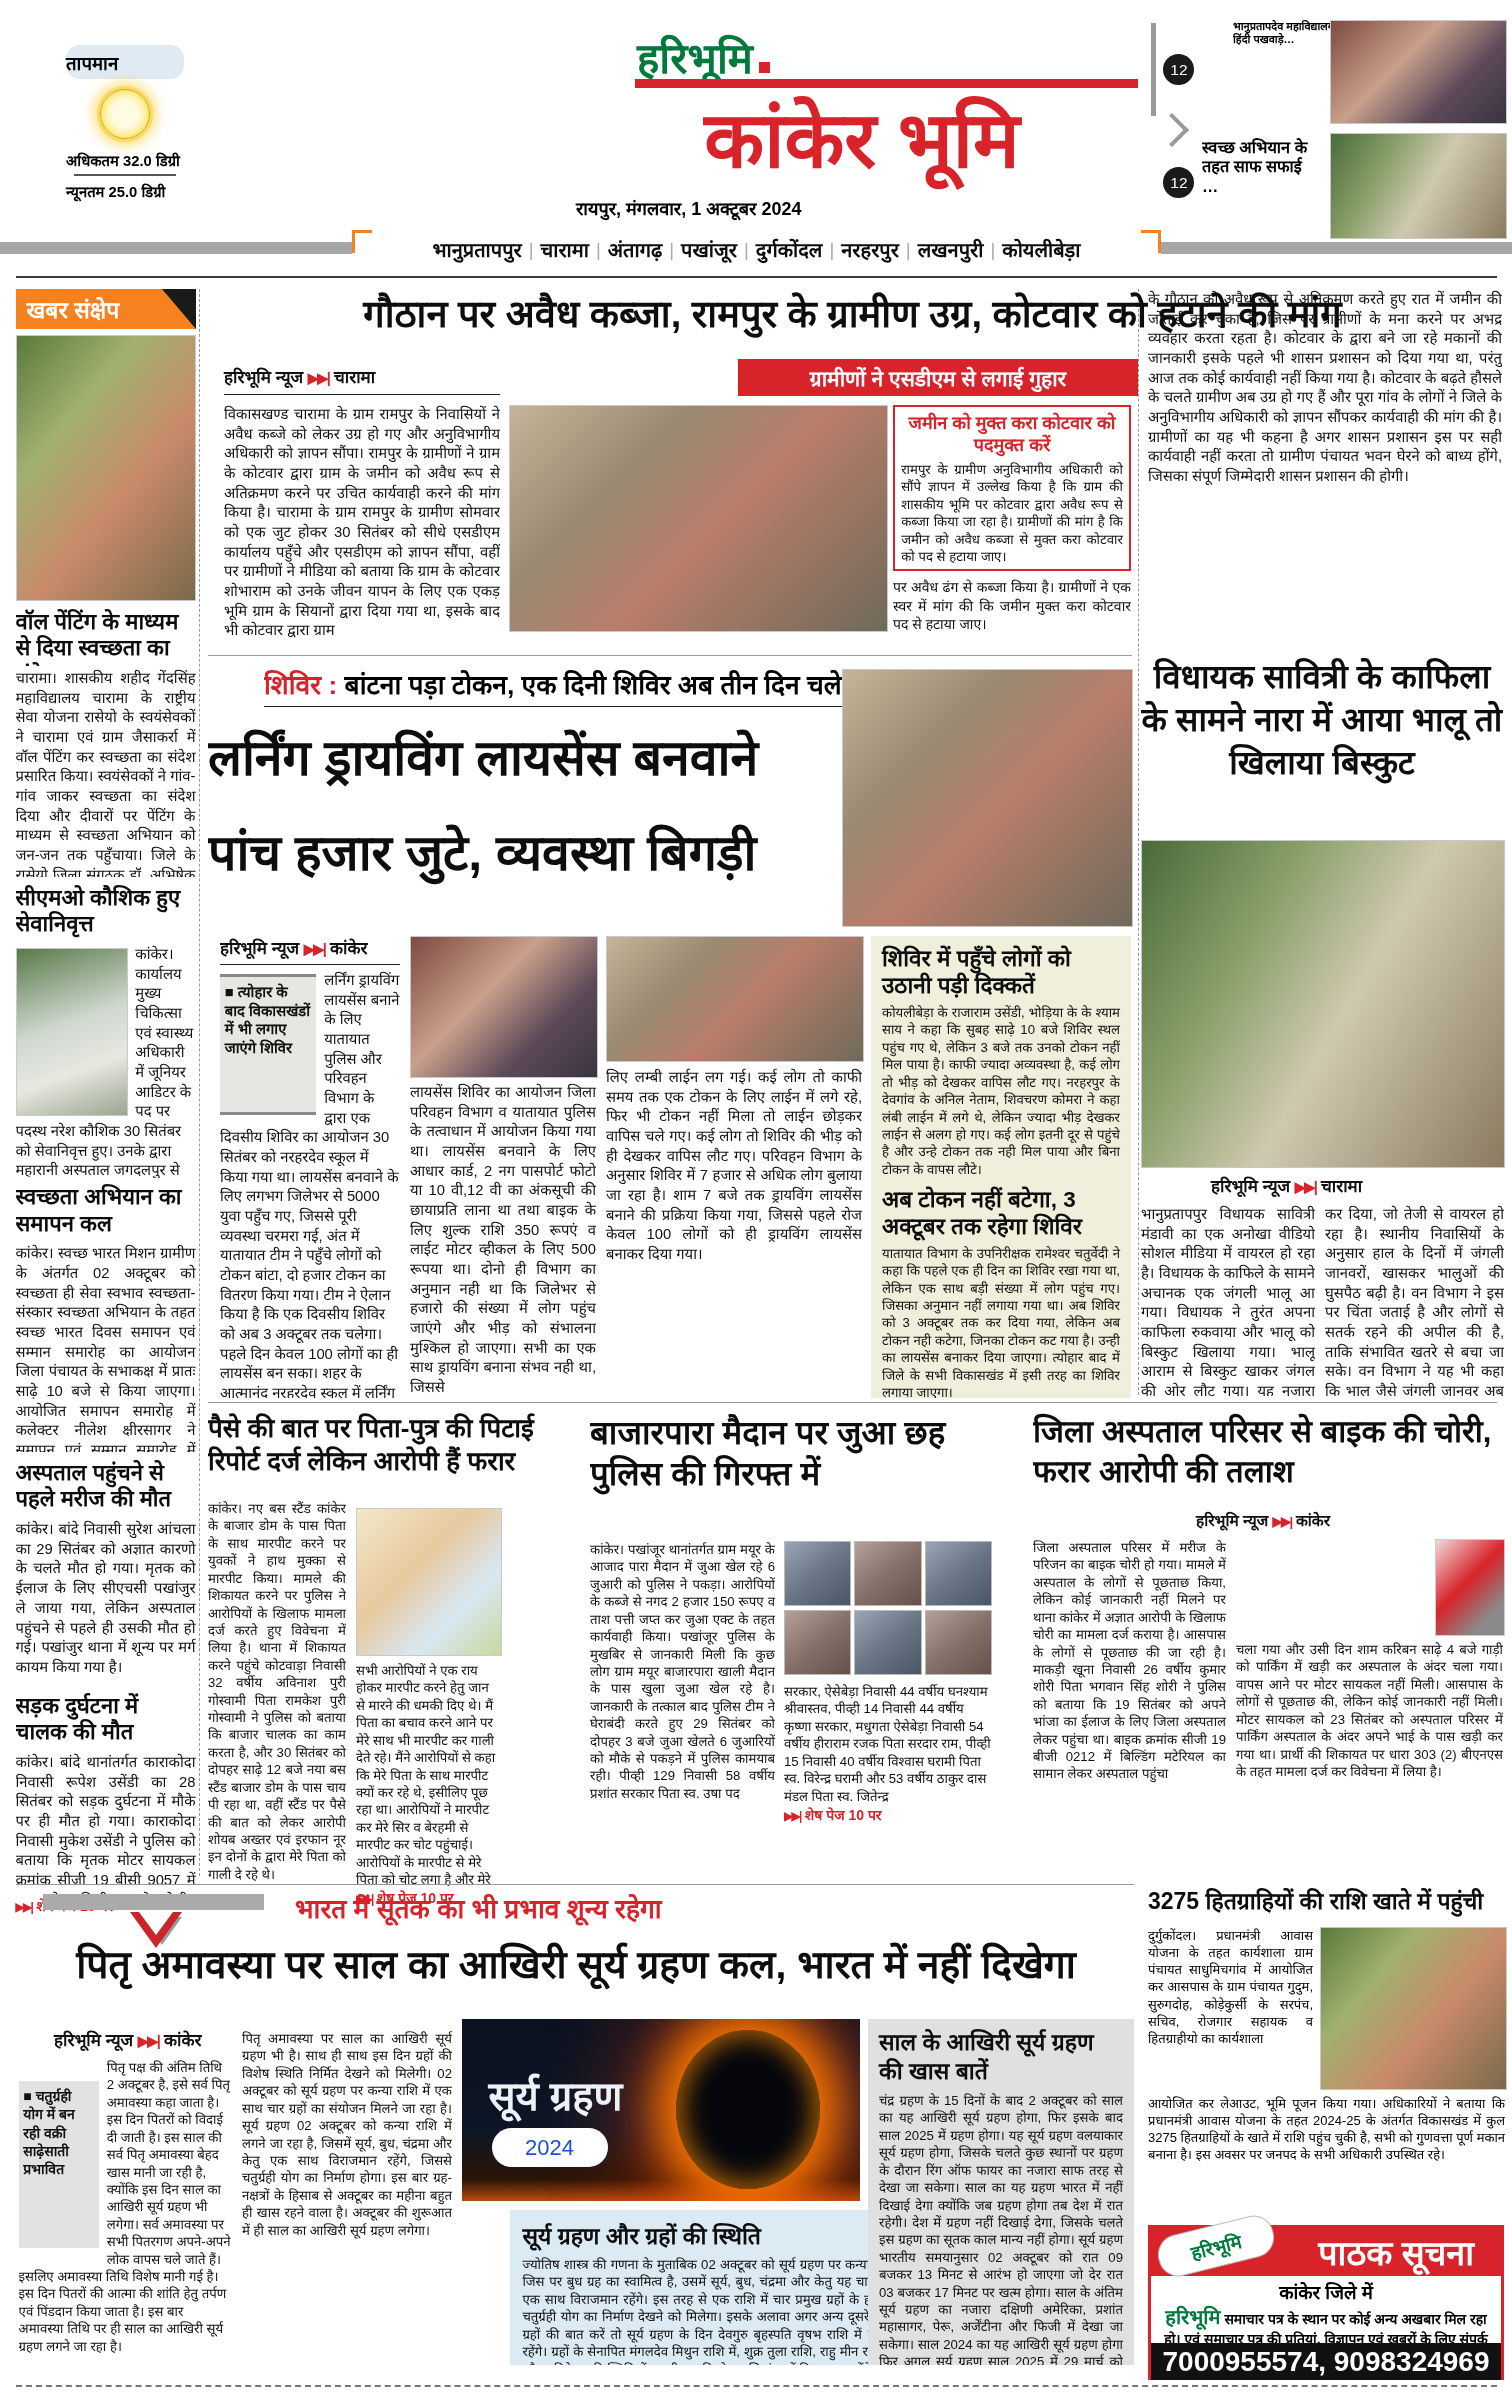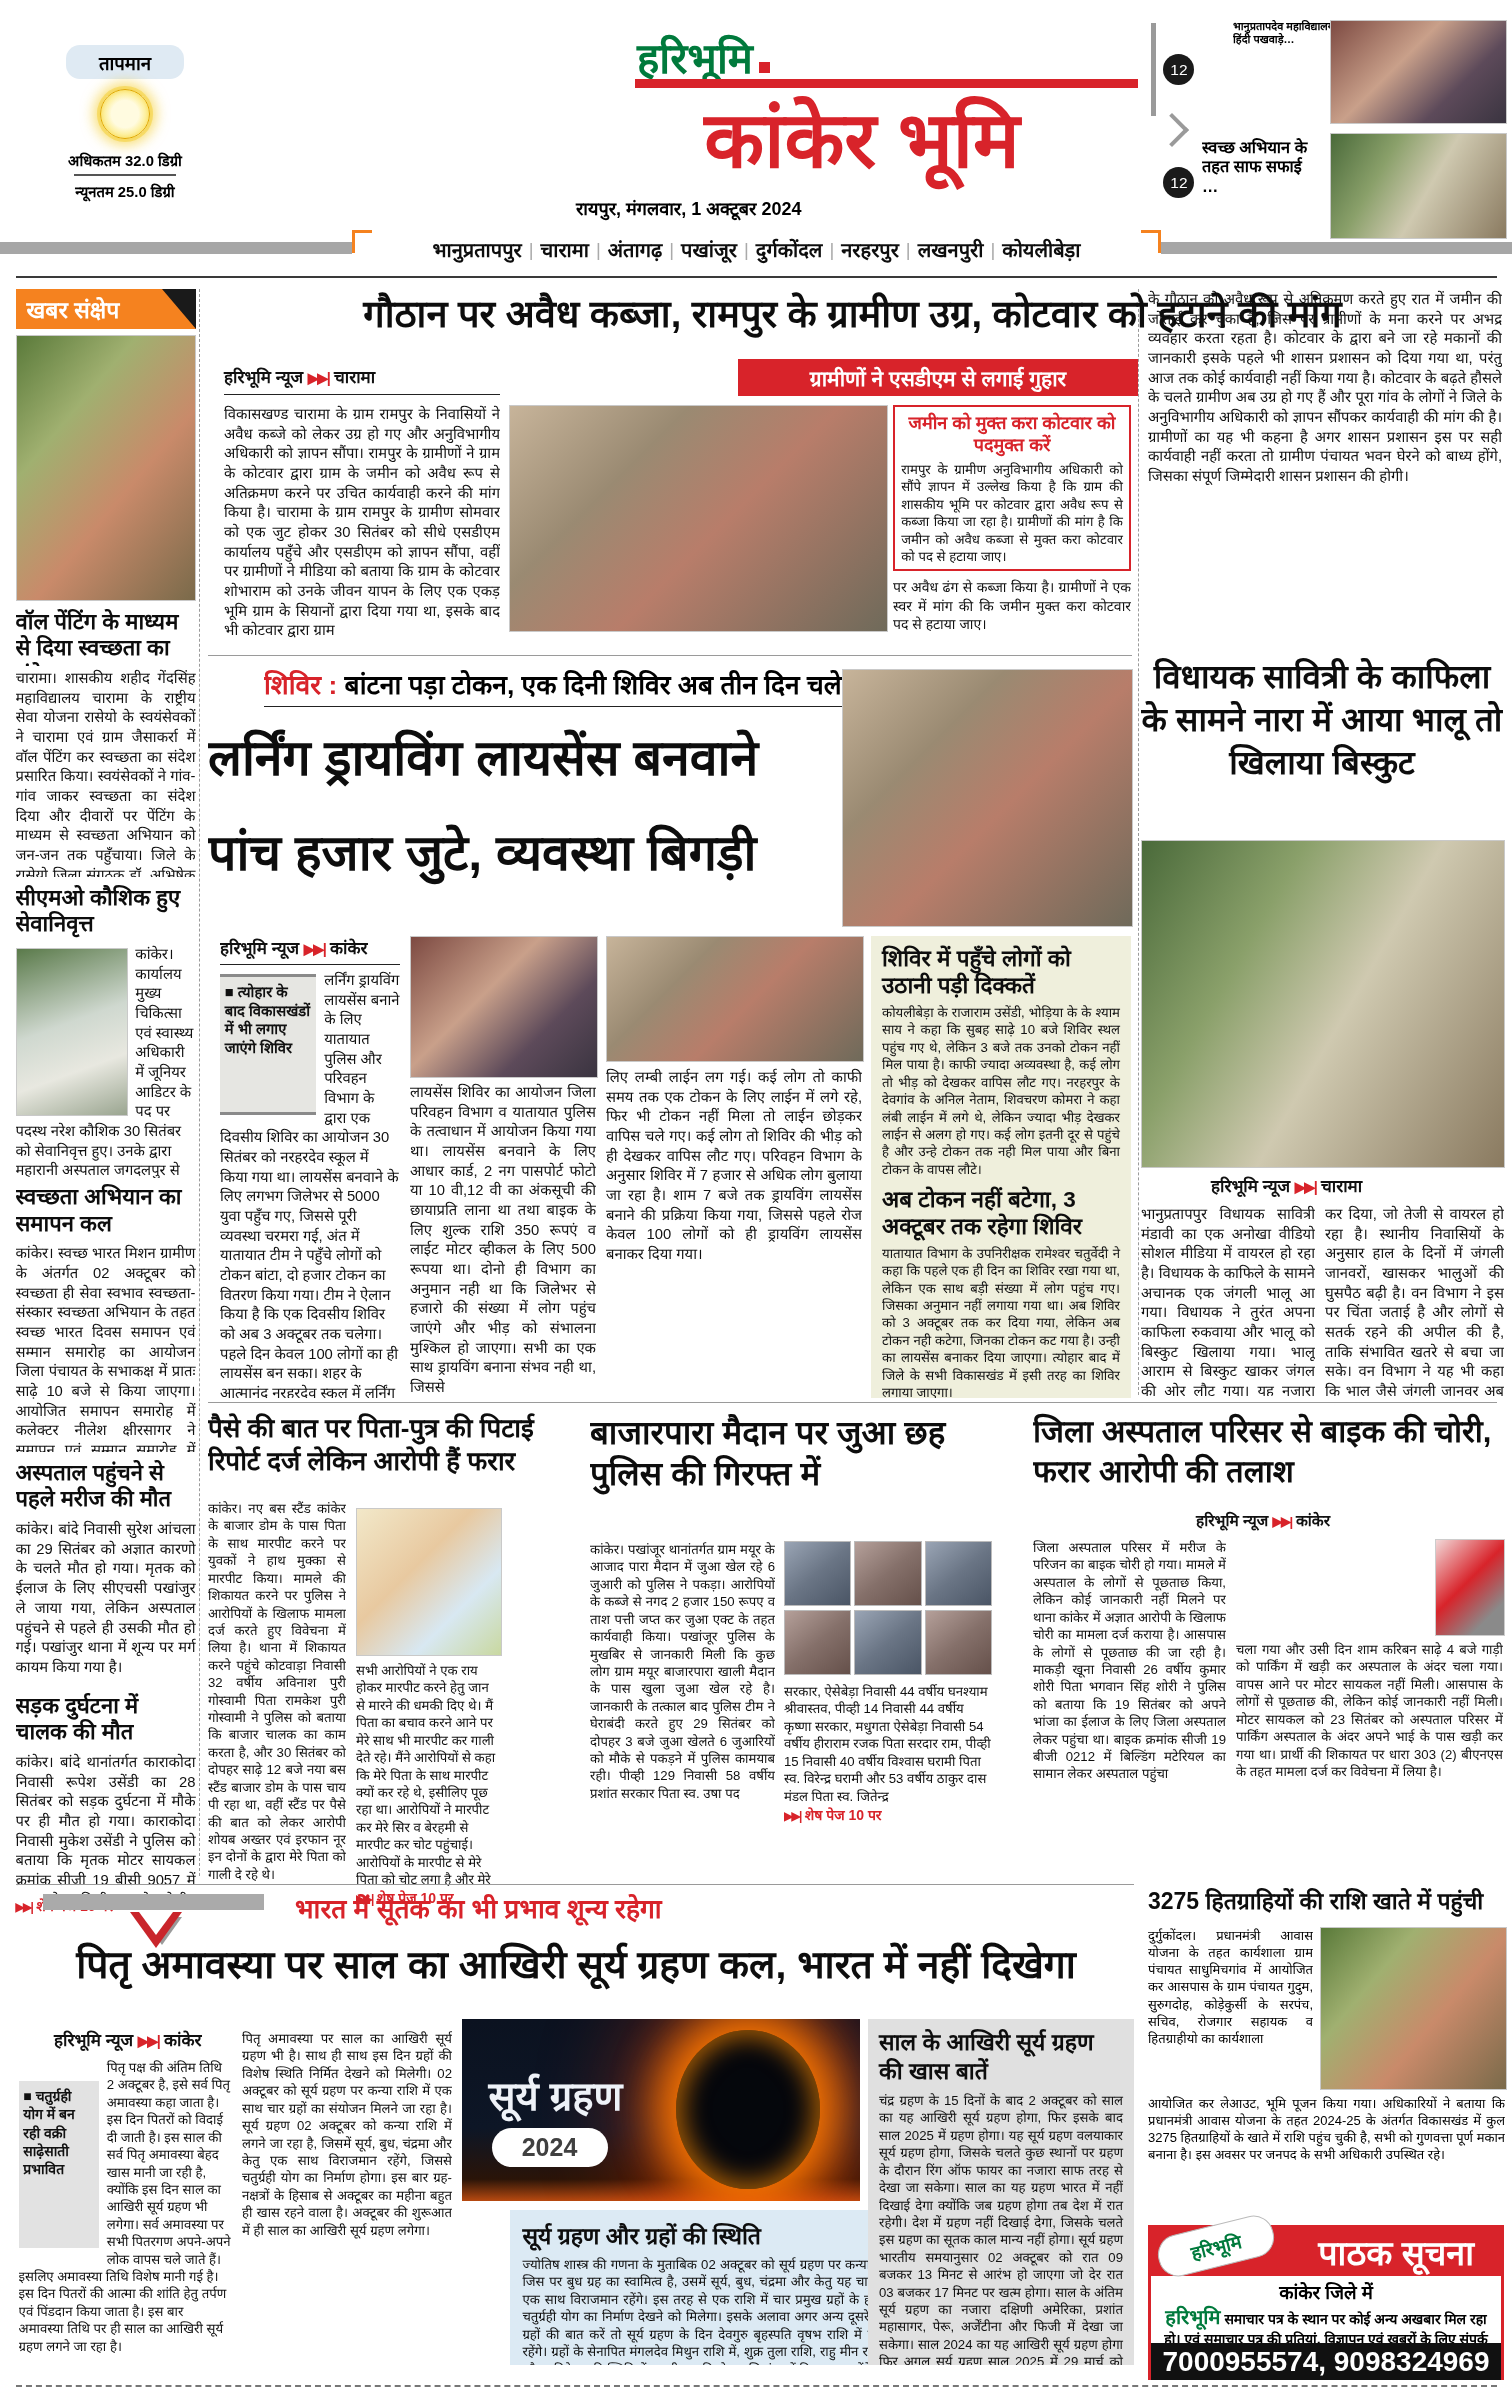--- a/index.html
+++ b/index.html
@@ -37,21 +37,21 @@
   .sun{width:48px;height:48px;border-radius:50%;background:radial-gradient(circle,#fffbe0 0 40%,#fdf0a0 60%,#f2c200 100%);box-shadow:0 0 0 3.1px rgba(242,194,0,.35),0 0 12.4px 6.2px rgba(242,194,0,.55);border:1.6px solid #e0a800;}
   .eclipse-ring{position:absolute;right:40px;top:11px;width:144px;height:159px;border-radius:50%;background:#05070c;box-shadow:0 0 43px 20px rgba(255,122,0,.95),0 0 93px 47px rgba(255,60,0,.45),inset 0 0 23px 7.8px rgba(255,140,0,.6);}
   .redbar{background:#d8232a;}
   .chev{width:20px;height:20px;border-top:4.7px solid #9a9a9a;border-right:4.7px solid #9a9a9a;transform:rotate(45deg);}
 </style>
 </head>
 <body>
 
 <div id="page">
 
-  <div class="abs" style="left:66px;top:45px;width:118px;height:186px;text-align:center;">
+  <div class="abs" style="left:66px;top:45px;width:118px;height:186px;">
     <div style="background:#dfeaf3;border-radius:14px;padding:4.7px 0;font-weight:bold;font-size:18.6px;">तापमान</div>
     <div style="display:flex;justify-content:center;margin-top:9.3px;">
         <div class="sun"></div>
       </div>
     <div style="font-weight:bold;font-size:14.8px;margin-top:11px;">अधिकतम 32.0 डिग्री</div>
     <div style="height:1.6px;background:#555;margin:4.7px 7.8px;"></div>
     <div style="font-weight:bold;font-size:14.8px;">न्यूनतम 25.0 डिग्री</div>
   </div>
 
   <div class="abs" style="left:637px;top:28px;height:50px;">
@@ -218,21 +218,21 @@
   </div>
   <div class="abs" style="left:18.6px;top:2059px;width:213px;height:339px;overflow:hidden;">
     <div class="sidebox">■ <span>चतुर्ग्रही योग में बन रही वक्री साढ़ेसाती प्रभावित</span></div>
     <span class="bt-s">पितृ पक्ष की अंतिम तिथि 2 अक्टूबर है, इसे सर्व पितृ अमावस्या कहा जाता है। इस दिन पितरों को विदाई दी जाती है। इस साल की सर्व पितृ अमावस्या बेहद खास मानी जा रही है, क्योंकि इस दिन साल का आखिरी सूर्य ग्रहण भी लगेगा। सर्व अमावस्या पर सभी पितरगण अपने-अपने लोक वापस चले जाते हैं। इसलिए अमावस्या तिथि विशेष मानी गई है। इस दिन पितरों की आत्मा की शांति हेतु तर्पण एवं पिंडदान किया जाता है। इस बार अमावस्या तिथि पर ही साल का आखिरी सूर्य ग्रहण लगने जा रहा है।</span>
   </div>
   <div class="abs bt-s clip" style="left:242px;top:2030px;width:210px;height:368px;">पितृ अमावस्या पर साल का आखिरी सूर्य ग्रहण भी है। साथ ही साथ इस दिन ग्रहों की विशेष स्थिति निर्मित देखने को मिलेगी। 02 अक्टूबर को सूर्य ग्रहण पर कन्या राशि में एक साथ चार ग्रहों का संयोजन मिलने जा रहा है। सूर्य ग्रहण 02 अक्टूबर को कन्या राशि में लगने जा रहा है, जिसमें सूर्य, बुध, चंद्रमा और केतु एक साथ विराजमान रहेंगे, जिससे चतुर्ग्रही योग का निर्माण होगा। इस बार ग्रह-नक्षत्रों के हिसाब से अक्टूबर का महीना बहुत ही खास रहने वाला है। अक्टूबर की शुरूआत में ही साल का आखिरी सूर्य ग्रहण लगेगा।</div>
 
   <div class="abs" style="left:462px;top:2019px;width:398px;height:182px;background:linear-gradient(180deg,#0b1220 0%,#0d1626 60%,#2a1408 88%,#b84a10 100%);overflow:hidden;">
     <div class="eclipse-ring"></div>
     <div style="position:absolute;left:26.4px;top:48px;color:#eef2f8;font-weight:bold;font-size:40px;">सूर्य ग्रहण</div>
-    <div style="position:absolute;left:29.5px;top:109px;width:116px;height:39px;background:#fff;border-radius:20px;display:flex;align-items:center;justify-content:center;font-weight:bold;font-size:25px;color:#404040;">2024</div>
+    <div style="position:absolute;left:29.5px;top:109px;width:116px;height:39px;background:#fff;border-radius:20px;display:flex;align-items:center;justify-content:center;font-weight:normal;font-size:22px;color:#1d4ed8;">2024</div>
   </div>
   <div class="abs" style="left:462px;top:2210px;width:398px;height:155px;background:#dceaf4;padding:9.3px 12.4px;box-sizing:border-box;overflow:hidden;margin-left:48px;">
     <div class="hd" style="font-size:23px;">सूर्य ग्रहण और ग्रहों की स्थिति</div>
     <div class="bt-s" style="margin-top:4.7px;">ज्योतिष शास्त्र की गणना के मुताबिक 02 अक्टूबर को सूर्य ग्रहण पर कन्या राशि जिस पर बुध ग्रह का स्वामित्व है, उसमें सूर्य, बुध, चंद्रमा और केतु यह चारों ग्रह एक साथ विराजमान रहेंगे। इस तरह से एक राशि में चार प्रमुख ग्रहों के होने से चतुर्ग्रही योग का निर्माण देखने को मिलेगा। इसके अलावा अगर अन्य दूसरे सभी ग्रहों की बात करें तो सूर्य ग्रहण के दिन देवगुरु बृहस्पति वृषभ राशि में मौजूद रहेंगे। ग्रहों के सेनापित मंगलदेव मिथुन राशि में, शुक्र तुला राशि, राहु मीन राशि में और शनिदेव वक्री स्थिति में अपनी मूल त्रिकोण राशि कुंभ में विराजमान रहेंगे।</div>
   </div>
   <div class="abs" style="left:868px;top:2019px;width:266px;height:346px;background:#e0e0e0;padding:9.3px 11px;box-sizing:border-box;overflow:hidden;">
     <div class="hd" style="font-size:23px;line-height:1.25;">साल के आखिरी सूर्य ग्रहण की खास बातें</div>
     <div class="bt-s" style="margin-top:6.2px;">चंद्र ग्रहण के 15 दिनों के बाद 2 अक्टूबर को साल का यह आखिरी सूर्य ग्रहण होगा, फिर इसके बाद साल 2025 में ग्रहण होगा। यह सूर्य ग्रहण वलयाकार सूर्य ग्रहण होगा, जिसके चलते कुछ स्थानों पर ग्रहण के दौरान रिंग ऑफ फायर का नजारा साफ तरह से देखा जा सकेगा। साल का यह ग्रहण भारत में नहीं दिखाई देगा क्योंकि जब ग्रहण होगा तब देश में रात रहेगी। देश में ग्रहण नहीं दिखाई देगा, जिसके चलते इस ग्रहण का सूतक काल मान्य नहीं होगा। सूर्य ग्रहण भारतीय समयानुसार 02 अक्टूबर को रात 09 बजकर 13 मिनट से आरंभ हो जाएगा जो देर रात 03 बजकर 17 मिनट पर खत्म होगा। साल के अंतिम सूर्य ग्रहण का नजारा दक्षिणी अमेरिका, प्रशांत महासागर, पेरू, अर्जेंटीना और फिजी में देखा जा सकेगा। साल 2024 का यह आखिरी सूर्य ग्रहण होगा फिर अगल सूर्य ग्रहण साल 2025 में 29 मार्च को लगेगा।</div>
   </div>
 

